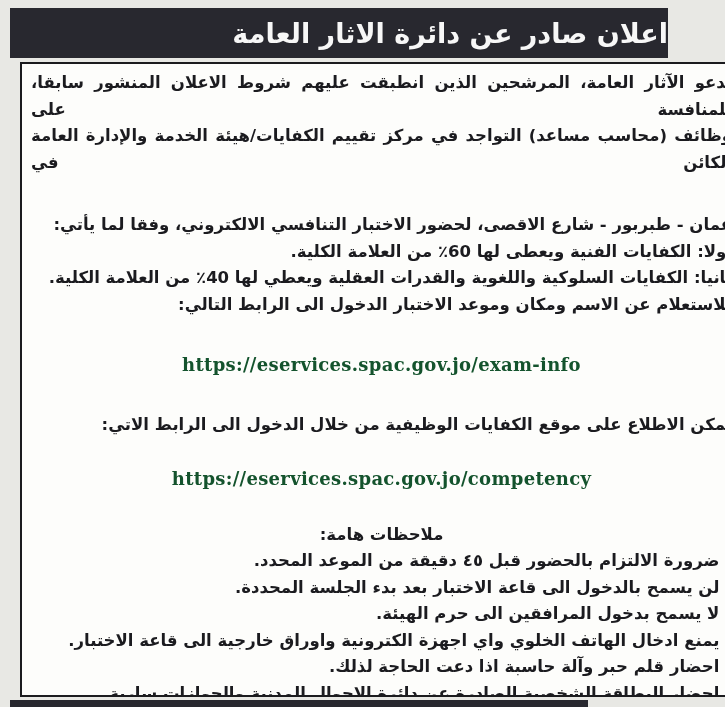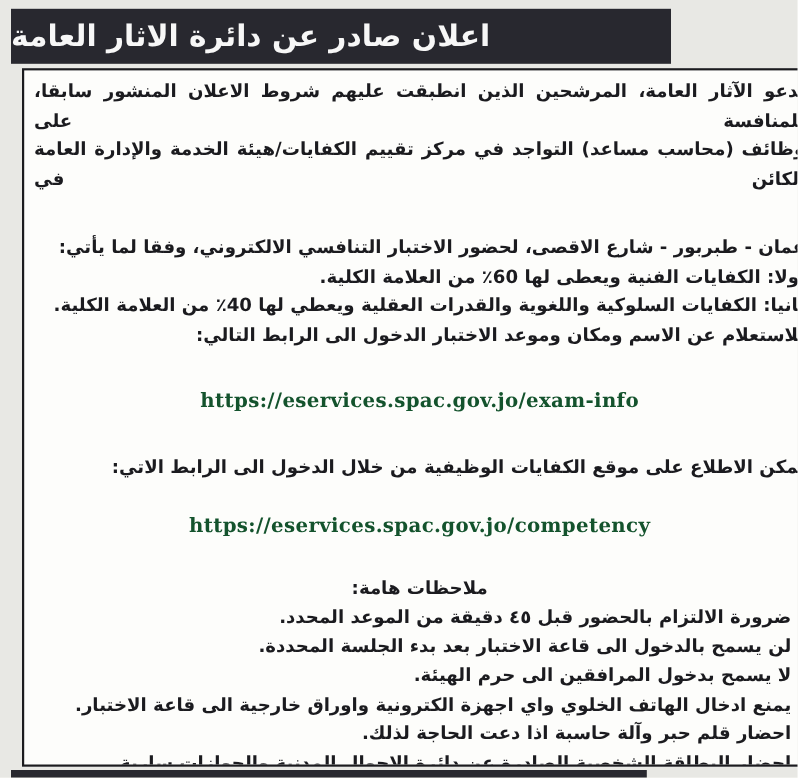--- a/index.html
+++ b/index.html
@@ -2,23 +2,23 @@
 <html lang="ar"><head>
 <meta charset="utf-8">
 <style>
   html,body{margin:0;padding:0;}
   body{
     width:725px;height:707px;overflow:hidden;position:relative;
     background:#e8e8e4;
     font-family:"DejaVu Sans",sans-serif;
   }
   .header-bar{
-    position:absolute;left:10px;top:8px;width:600px;height:50px;
+    position:absolute;left:10px;top:8px;width:658px;height:50px;
     background:#28282f;color:#f7f7f7;
-    display:flex;align-items:center;justify-content:flex-end;
+    display:flex;align-items:center;justify-content:flex-start;
     font-size:27px;font-weight:bold;direction:rtl;
     letter-spacing:0.5px;
   }
   .content-box{
     position:absolute;left:20px;top:62px;width:701px;height:621px;
     background:#fdfdfb;border:2px solid #1b1b1e;
     padding:6px 9px 4px 9px;
     direction:rtl;color:#1b1b1f;overflow:hidden;
   }
   .ar{

